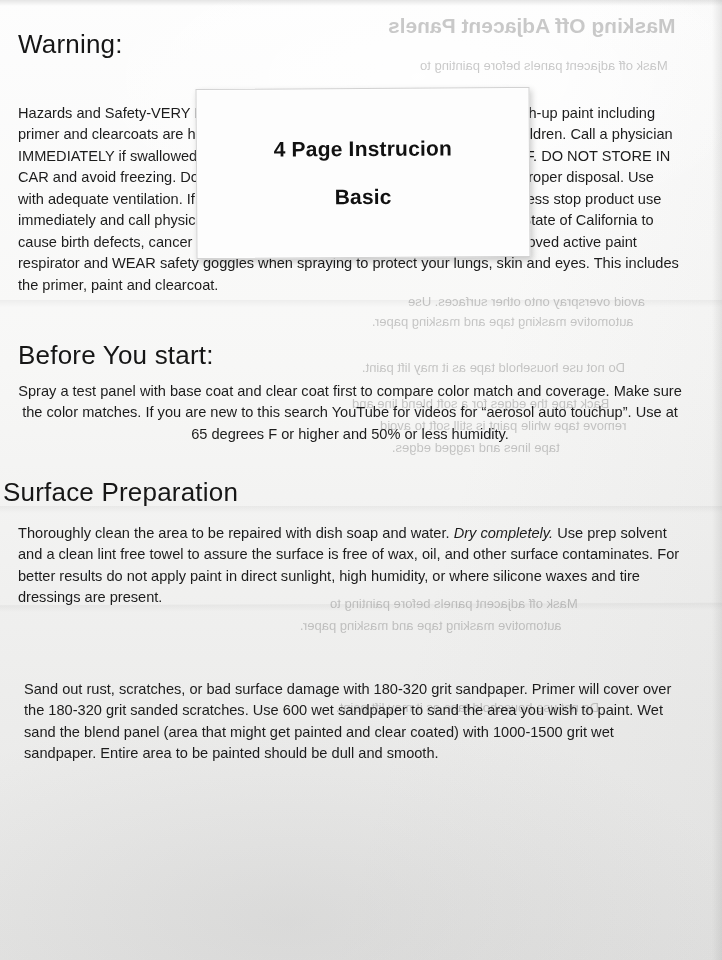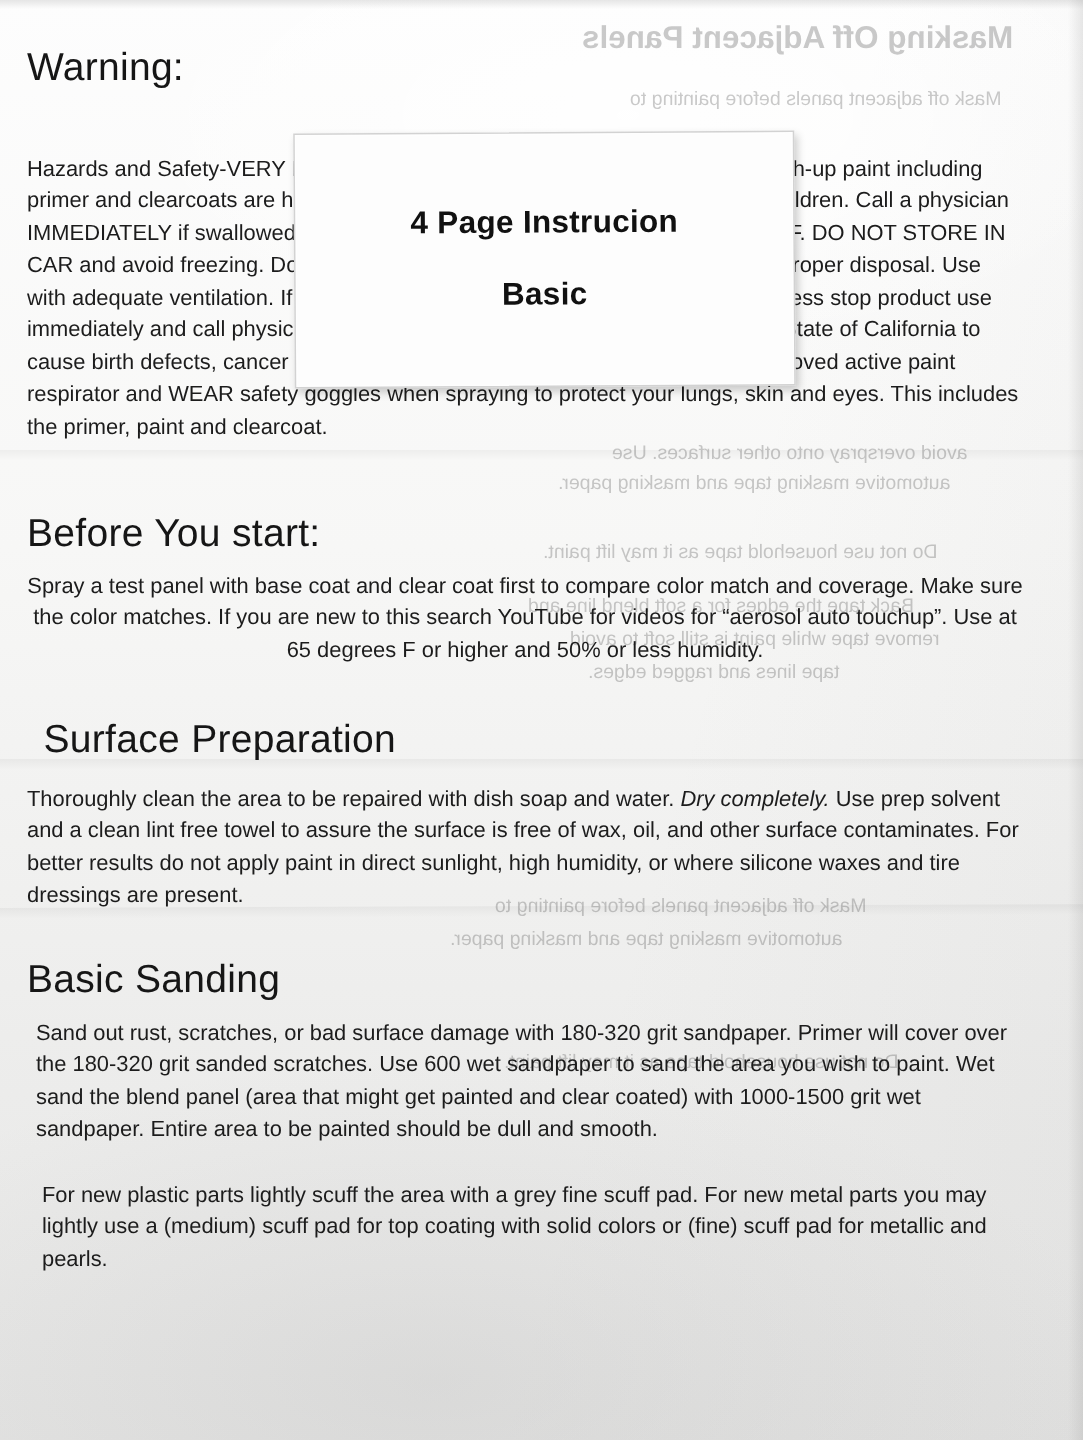--- a/index.html
+++ b/index.html
@@ -144,26 +144,24 @@
   <div class="bleed" style="left:336px; top:700px; font-size:13px;">Do not use household tape as it may lift paint.</div>
 
   <div class="content">
 
     <h1 class="heading" style="left:18px; top:12px; width:400px;">Warning:</h1>
     <p class="para" style="left:18px; top:88px; width:664px;">Hazards and Safety-VERY FLAMMABLE. Harmful or fatal if swallowed. All touch-up paint including primer and clearcoats are harmful or fatal if swallowed. Keep out of reach of children. Call a physician IMMEDIATELY if swallowed. Store in a cool dry place. Do not store in over 120F. DO NOT STORE IN CAR and avoid freezing. Do not puncture or incinerate. Check local codes for proper disposal. Use with adequate ventilation. If you experience eye watering, headaches, or dizziness stop product use immediately and call physician. This product contains chemicals known to the State of California to cause birth defects, cancer and other reproductive harm. WEAR a NIOSH approved active paint respirator and WEAR safety goggles when spraying to protect your lungs, skin and eyes. This includes the primer, paint and clearcoat.</p>
 
     <h1 class="heading" style="left:18px; top:310px; width:400px;margin-top:30px;">Before You start:</h1>
     <p class="para" style="left:18px; top:366px; width:664px;text-align:center;">Spray a test panel with base coat and clear coat first to compare color match and coverage. Make sure the color matches.  If you are new to this search YouTube for videos for “aerosol auto touchup”.  Use at 65 degrees F or higher and 50% or less humidity.</p>
 
-    <h1 class="heading" style="left:29px; top:460px; width:400px;">Surface Preparation</h1>
+    <h1 class="heading" style="left:3px; top:460px; width:400px;">Surface Preparation</h1>
     <p class="para" style="left:18px; top:508px; width:670px;"><span>Thoroughly clean the area to be repaired with dish soap and water.  </span><span class="em-i">Dry completely.</span><span> Use prep solvent and a clean lint free towel to assure the surface is free of wax, oil, and other surface contaminates. For better results do not apply paint in direct sunlight, high humidity, or where silicone waxes and tire dressings are present.</span></p>
 
-    <h1 class="heading" style="left:18px; top:620px; width:400px;">Basic Sanding</h1>
     <p class="para" style="left:24px; top:664px; width:664px;">Sand out rust, scratches, or bad surface damage with 180-320 grit sandpaper. Primer will cover over the 180-320 grit sanded scratches. Use 600 wet sandpaper to sand the area you wish to paint. Wet sand the blend panel (area that might get painted and clear coated) with 1000-1500 grit wet sandpaper. Entire area to be painted should be dull and smooth.</p>
-    <p class="para" style="left:28px; top:772px; width:648px;">For new plastic parts lightly scuff the area with a grey fine scuff pad. For new metal parts you may lightly use a (medium) scuff pad for top coating with solid colors or (fine) scuff pad for metallic and pearls.</p>
 
   </div>
 
   <div class="sticker">
     <div class="sticker-line l1">4 Page Instrucion</div>
     <div class="sticker-line">Basic</div>
   </div>
 
   <div class="scan-edge-top"></div>
   <div class="scan-edge-right"></div>

